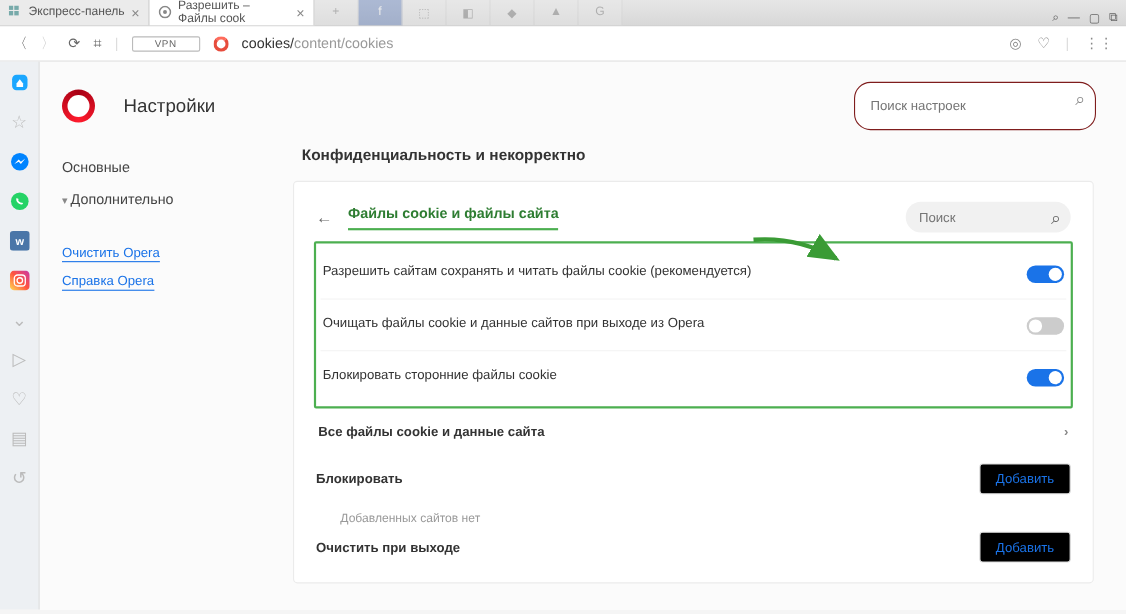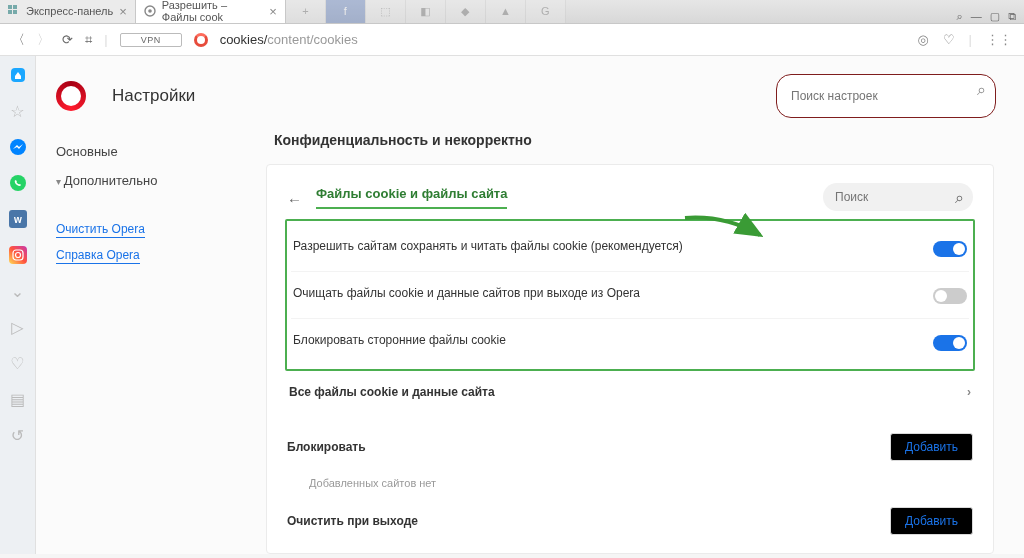--- a/index.html
+++ b/index.html
@@ -47,21 +47,21 @@
 .opt .txt{flex:1}
 .opt .t{font-size:12px;color:#333}
 .opt .d{font-size:11px;color:#999;margin-top:4px;line-height:1.5;max-width:420px}
 .toggle{width:34px;height:16px;border-radius:10px;background:#ccc;position:relative;cursor:pointer;flex-shrink:0;margin-top:2px}
 .toggle::after{content:"";width:12px;height:12px;border-radius:50%;background:#fff;position:absolute;top:2px;left:2px;transition:.15s}
 .toggle.on{background:#1a73e8}
 .toggle.on::after{left:20px}
 .hl{border:2px solid #4caf50;padding:4px;margin:-2px;border-radius:2px}
 .linkrow{display:flex;align-items:center;padding:16px 2px;font-size:12px;color:#333;cursor:pointer;font-weight:bold}
 .linkrow .chev{margin-left:auto;color:#888}
-.sub{margin-top:18px}
+.sub{margin-top:6px}
 .sub .subh{display:flex;align-items:center;font-size:12px;color:#333;font-weight:bold}
 .sub .addbtn{margin-left:auto;background:#000000;border:1px solid #dadada;border-radius:3px;padding:6px 14px;font-size:12px;color:#1a73e8;cursor:pointer}
 .sub .empty{font-size:11px;color:#999;margin:16px 0 6px 22px}
 .arrow{position:absolute;left:680px;top:210px;pointer-events:none}
 svg{display:block}
 </style>
 </head>
 <body>
 
 <div class="tabbar">

